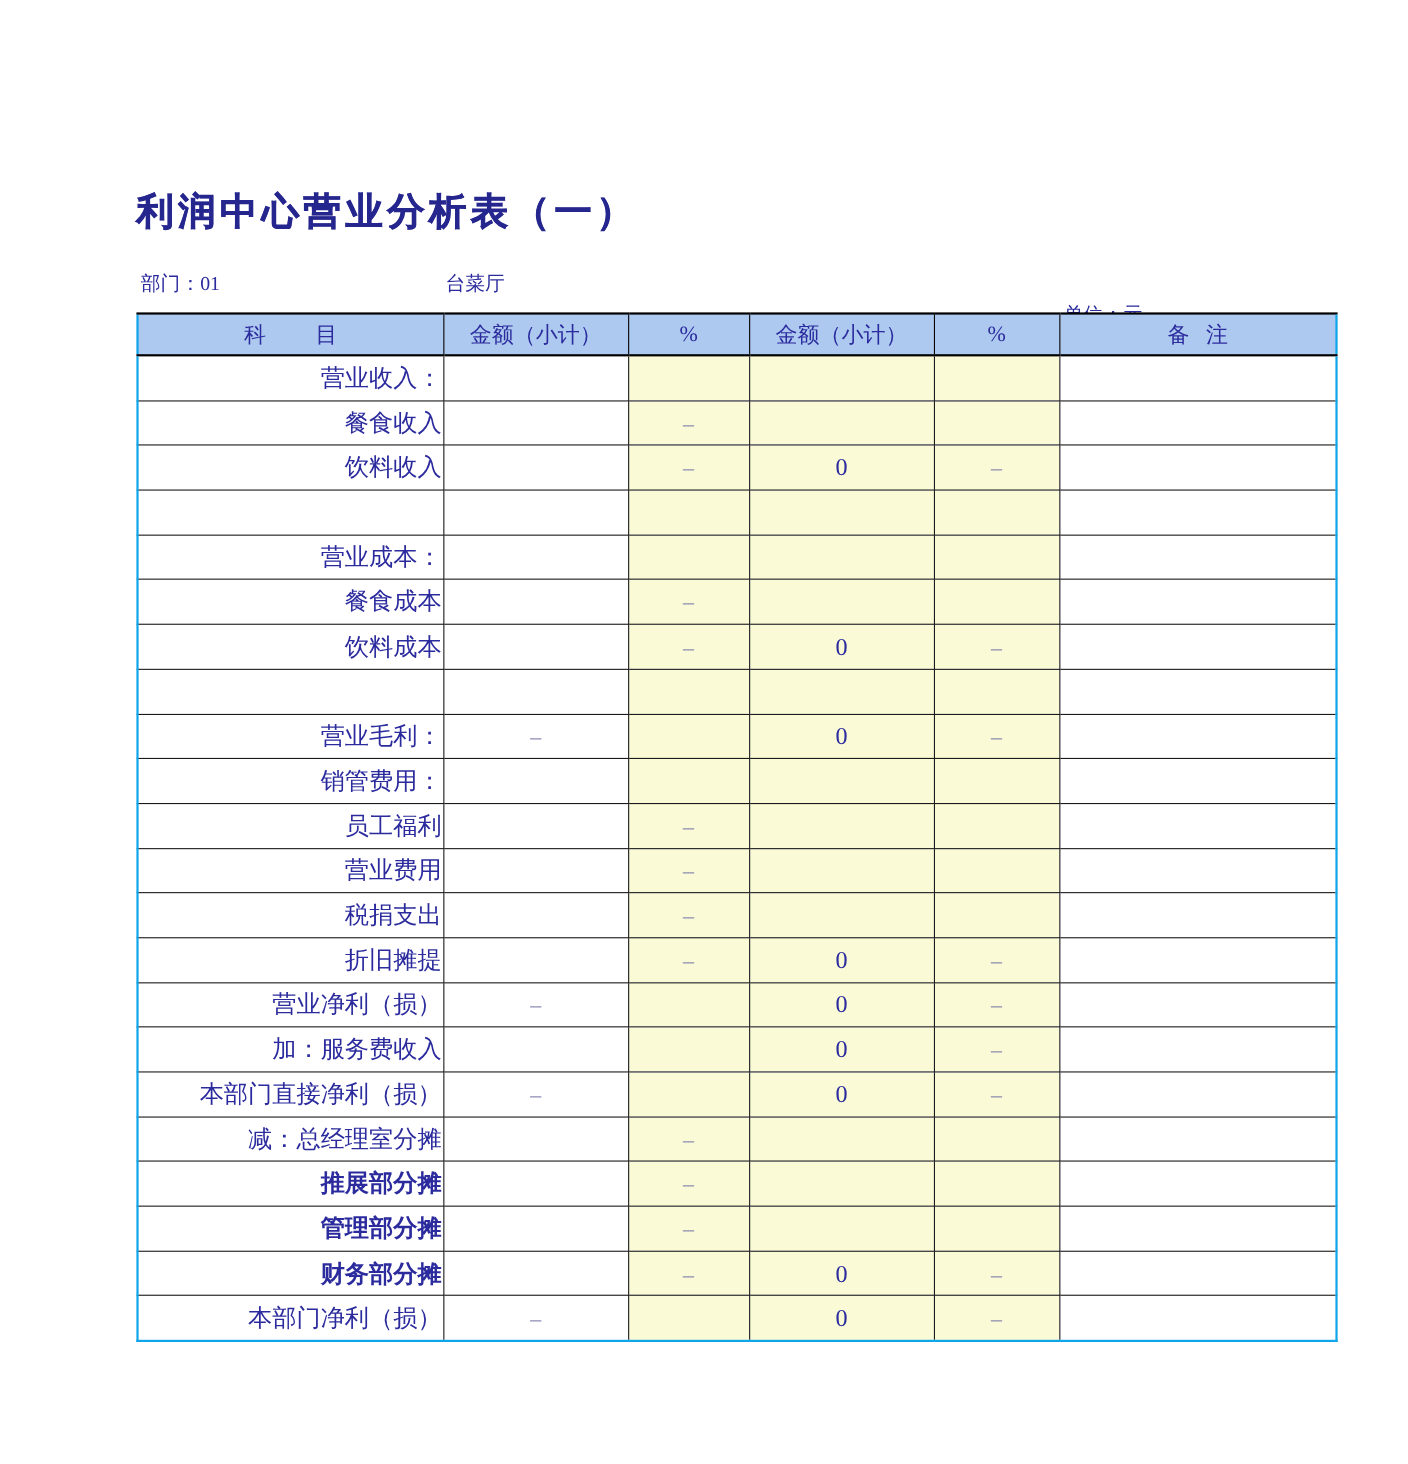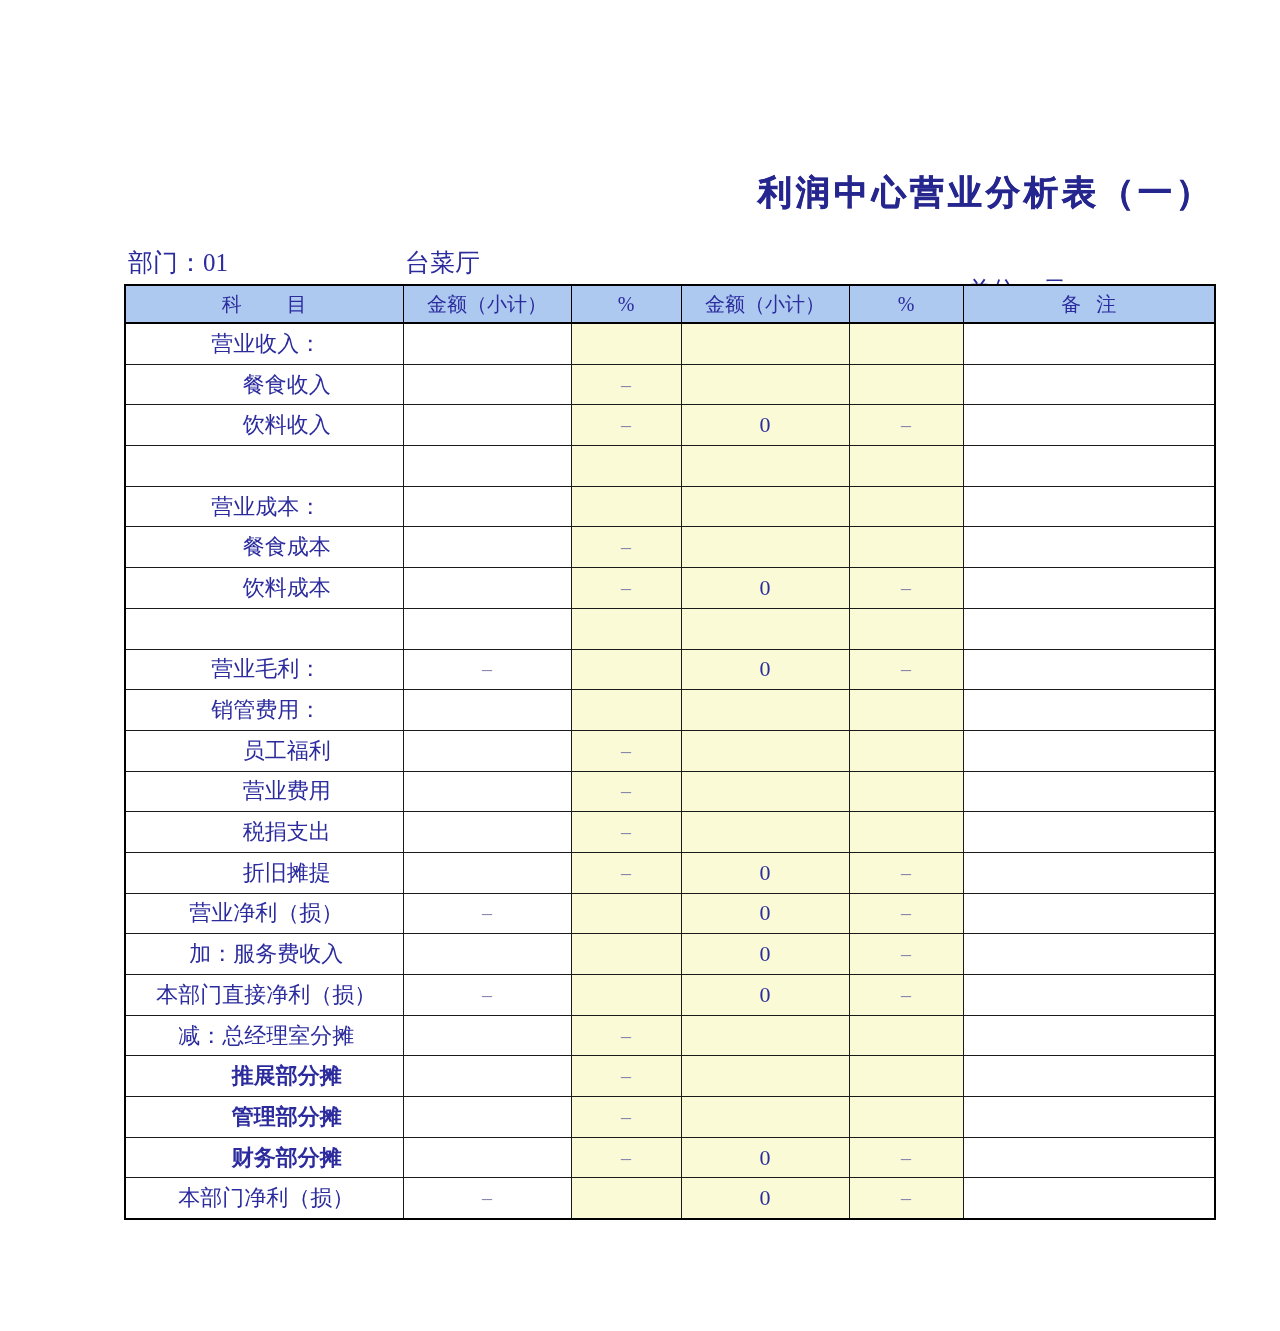--- a/index.html
+++ b/index.html
@@ -11,51 +11,51 @@
     --border:#1a1a1a;
   }
   html,body{margin:0;padding:0;background:#ffffff;}
   body{
     width:1280px;height:1331px;position:relative;overflow:hidden;
     font-family:"Liberation Serif","DejaVu Serif",serif;
     color:var(--text);
   }
   .page-title{
     position:absolute;left:124px;top:170px;width:1090px;
-    text-align:right;font-size:34px;font-weight:bold;
+    text-align:left;font-size:34px;font-weight:bold;
     letter-spacing:4px;color:var(--title);
     font-family:"Liberation Sans","DejaVu Sans",sans-serif;
     -webkit-text-stroke:0.6px var(--title);
   }
   .meta-row{
     position:absolute;left:124px;top:246px;width:1090px;height:36px;
-    font-size:25px;
+    font-size:18px;
   }
   .meta-row span{position:absolute;top:0;white-space:pre;}
   .meta-department{left:4px;}
   .meta-restaurant{left:281px;}
   .meta-unit{left:843px;margin-top:28px;}
   table.analysis{
     position:absolute;left:124px;top:284px;width:1090px;
     border-collapse:collapse;table-layout:fixed;
-    border:2px solid #000000;
+    border:2px solid #0ea5e9;
   }
   th{
     background:var(--header-bg);
     border:1px solid #000;border-top:2px solid #000;border-bottom:2px solid #000;
     height:34px;font-size:20px;font-weight:normal;
     white-space:pre;text-align:center;color:var(--text);
   }
   td{
     border:1px solid var(--border);
     height:37.7px;font-size:22px;
     text-align:center;vertical-align:middle;
     white-space:pre;overflow:hidden;
   }
-  td.cell-subject{text-align:center;}
+  td.cell-subject{text-align:right;}
   td.ind0{padding-left:5px;}
   td.ind1{padding-left:46px;font-weight:bold;}
   td.ind2{padding-left:46px;}
   td.hl{background:var(--highlight-bg);}
   td .dash{color:var(--dash);font-size:20px;}
 </style>
 </head>
 <body>
 
 <div class="page-title">利润中心营业分析表（一）</div>

